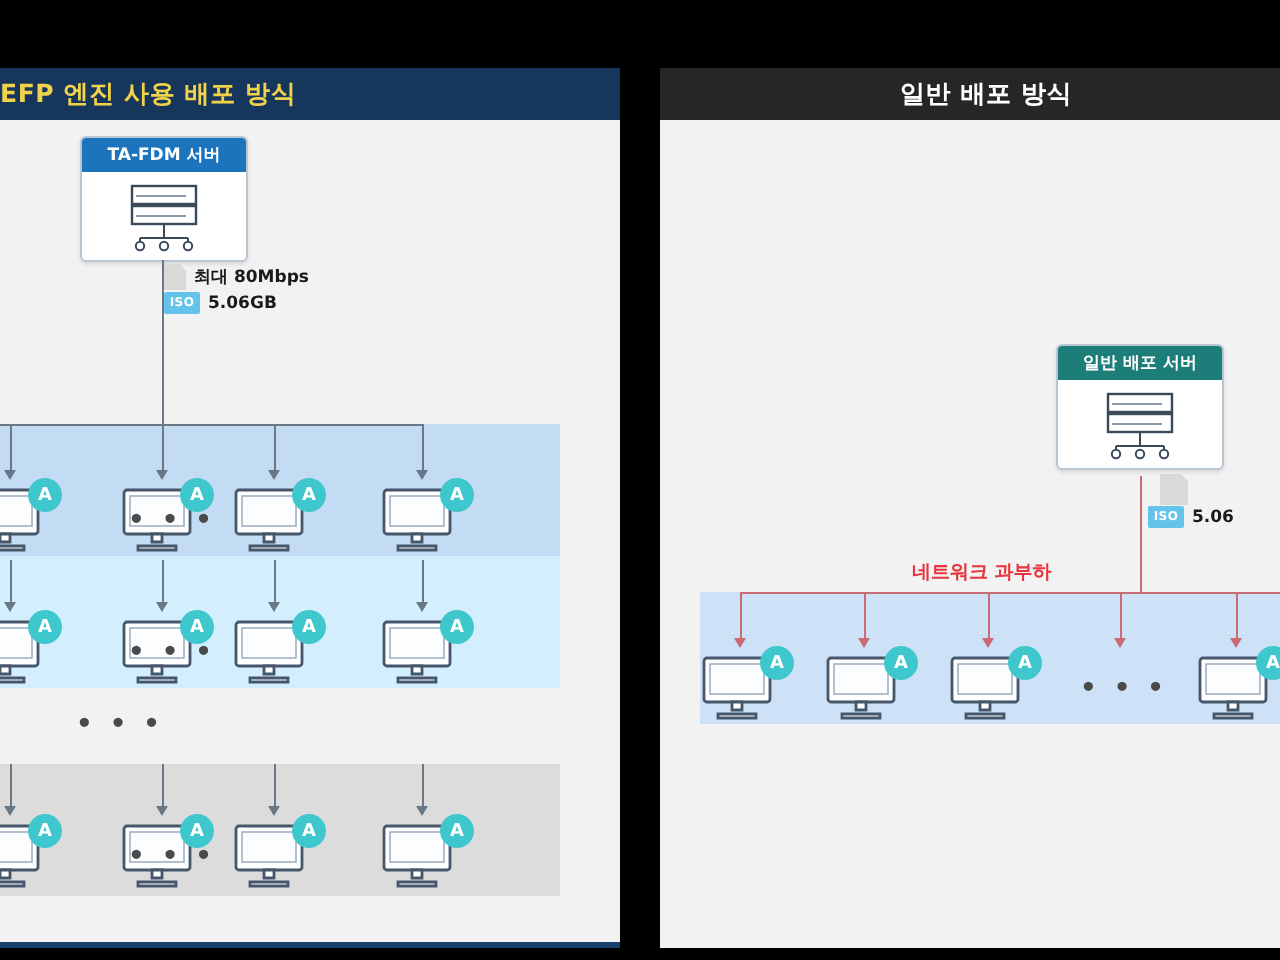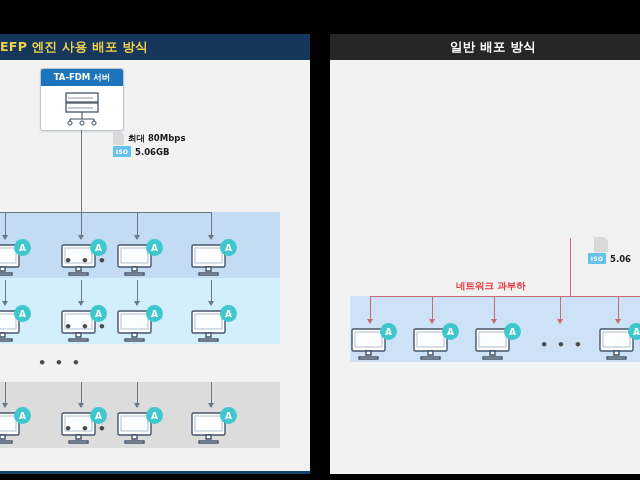--- a/index.html
+++ b/index.html
@@ -125,21 +125,21 @@
             <line x1="39" y1="31" x2="39" y2="34" stroke="#3b4a5a" stroke-width="1"></line>
             <circle cx="15" cy="35" r="2.1" fill="#fff" stroke="#3b4a5a" stroke-width="1"></circle>
             <circle cx="27" cy="35" r="2.1" fill="#fff" stroke="#3b4a5a" stroke-width="1"></circle>
             <circle cx="39" cy="35" r="2.1" fill="#fff" stroke="#3b4a5a" stroke-width="1"></circle>
           </svg>
         </div>
       </div>
 
       <div class="line" style="left:103px;top:70px;width:1px;height:82px;"></div>
 
-      <div class="callout" style="left:135px;top:72px;">
+      <div class="callout" style="left:104px;top:72px;">
         <div class="row">
           <span class="doc-glyph"></span>
           <span class="txt">최대 80Mbps</span>
         </div>
         <div class="row">
           <span class="iso-badge">ISO</span>
           <span class="txt">5.06GB</span>
         </div>
       </div>
 
@@ -317,22 +317,40 @@
 
   <div class="panel panel-right">
 
     <div class="hdr hdr-right">
       <span class="hdr-title">일반 배포 방식</span>
     </div>
 
     <div class="panel-body">
 
 
-
-      <div class="callout" style="left:260px;top:178px;">
+      <div class="server server-teal" style="left:200px;top:112px;">
+        <div class="server-hdr">일반 배포 서버</div>
+        <div class="server-art">
+          <svg viewBox="0 0 54 40" width="54" height="40">
+            <rect x="11" y="5" width="32" height="9" fill="#fff" stroke="#3b4a5a" stroke-width="1.2"></rect>
+            <rect x="11" y="15" width="32" height="9" fill="#fff" stroke="#3b4a5a" stroke-width="1.2"></rect>
+            <line x1="13" y1="10" x2="38" y2="10" stroke="#8a98a8" stroke-width="1"></line>
+            <line x1="13" y1="20" x2="38" y2="20" stroke="#8a98a8" stroke-width="1"></line>
+            <line x1="27" y1="24" x2="27" y2="31" stroke="#3b4a5a" stroke-width="1"></line>
+            <line x1="15" y1="31" x2="39" y2="31" stroke="#3b4a5a" stroke-width="1"></line>
+            <line x1="15" y1="31" x2="15" y2="34" stroke="#3b4a5a" stroke-width="1"></line>
+            <line x1="39" y1="31" x2="39" y2="34" stroke="#3b4a5a" stroke-width="1"></line>
+            <circle cx="15" cy="35" r="2.1" fill="#fff" stroke="#3b4a5a" stroke-width="1"></circle>
+            <circle cx="27" cy="35" r="2.1" fill="#fff" stroke="#3b4a5a" stroke-width="1"></circle>
+            <circle cx="39" cy="35" r="2.1" fill="#fff" stroke="#3b4a5a" stroke-width="1"></circle>
+          </svg>
+        </div>
+      </div>
+
+      <div class="callout" style="left:246px;top:178px;">
         <div class="row" style="margin-bottom:1px;">
           <span class="doc-glyph" style="width:14px;height:16px;margin-left:6px;"></span>
         </div>
         <div class="row">
           <span class="iso-badge">ISO</span>
           <span class="txt">5.06</span>
         </div>
       </div>
 
       <div class="overload" style="left:128px;top:220px;">네트워크 과부하</div>

